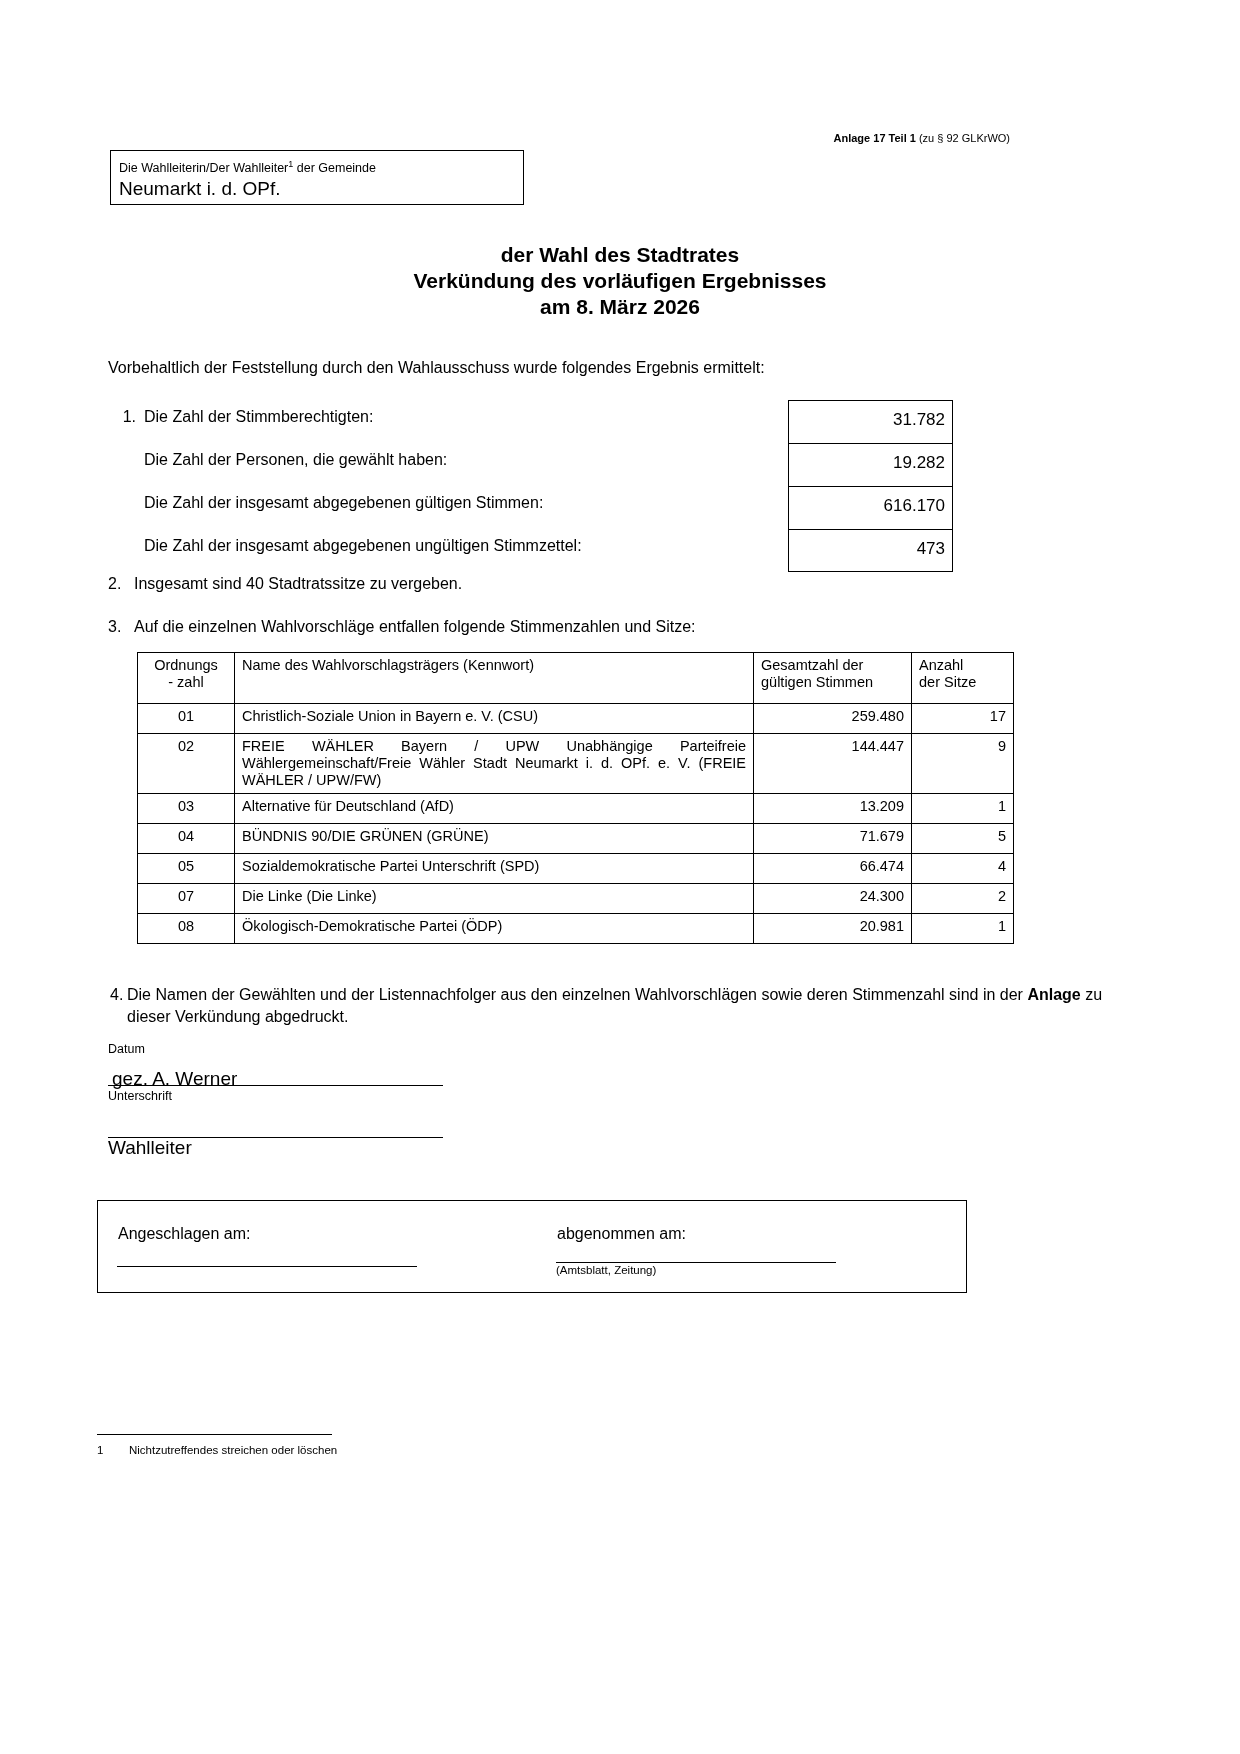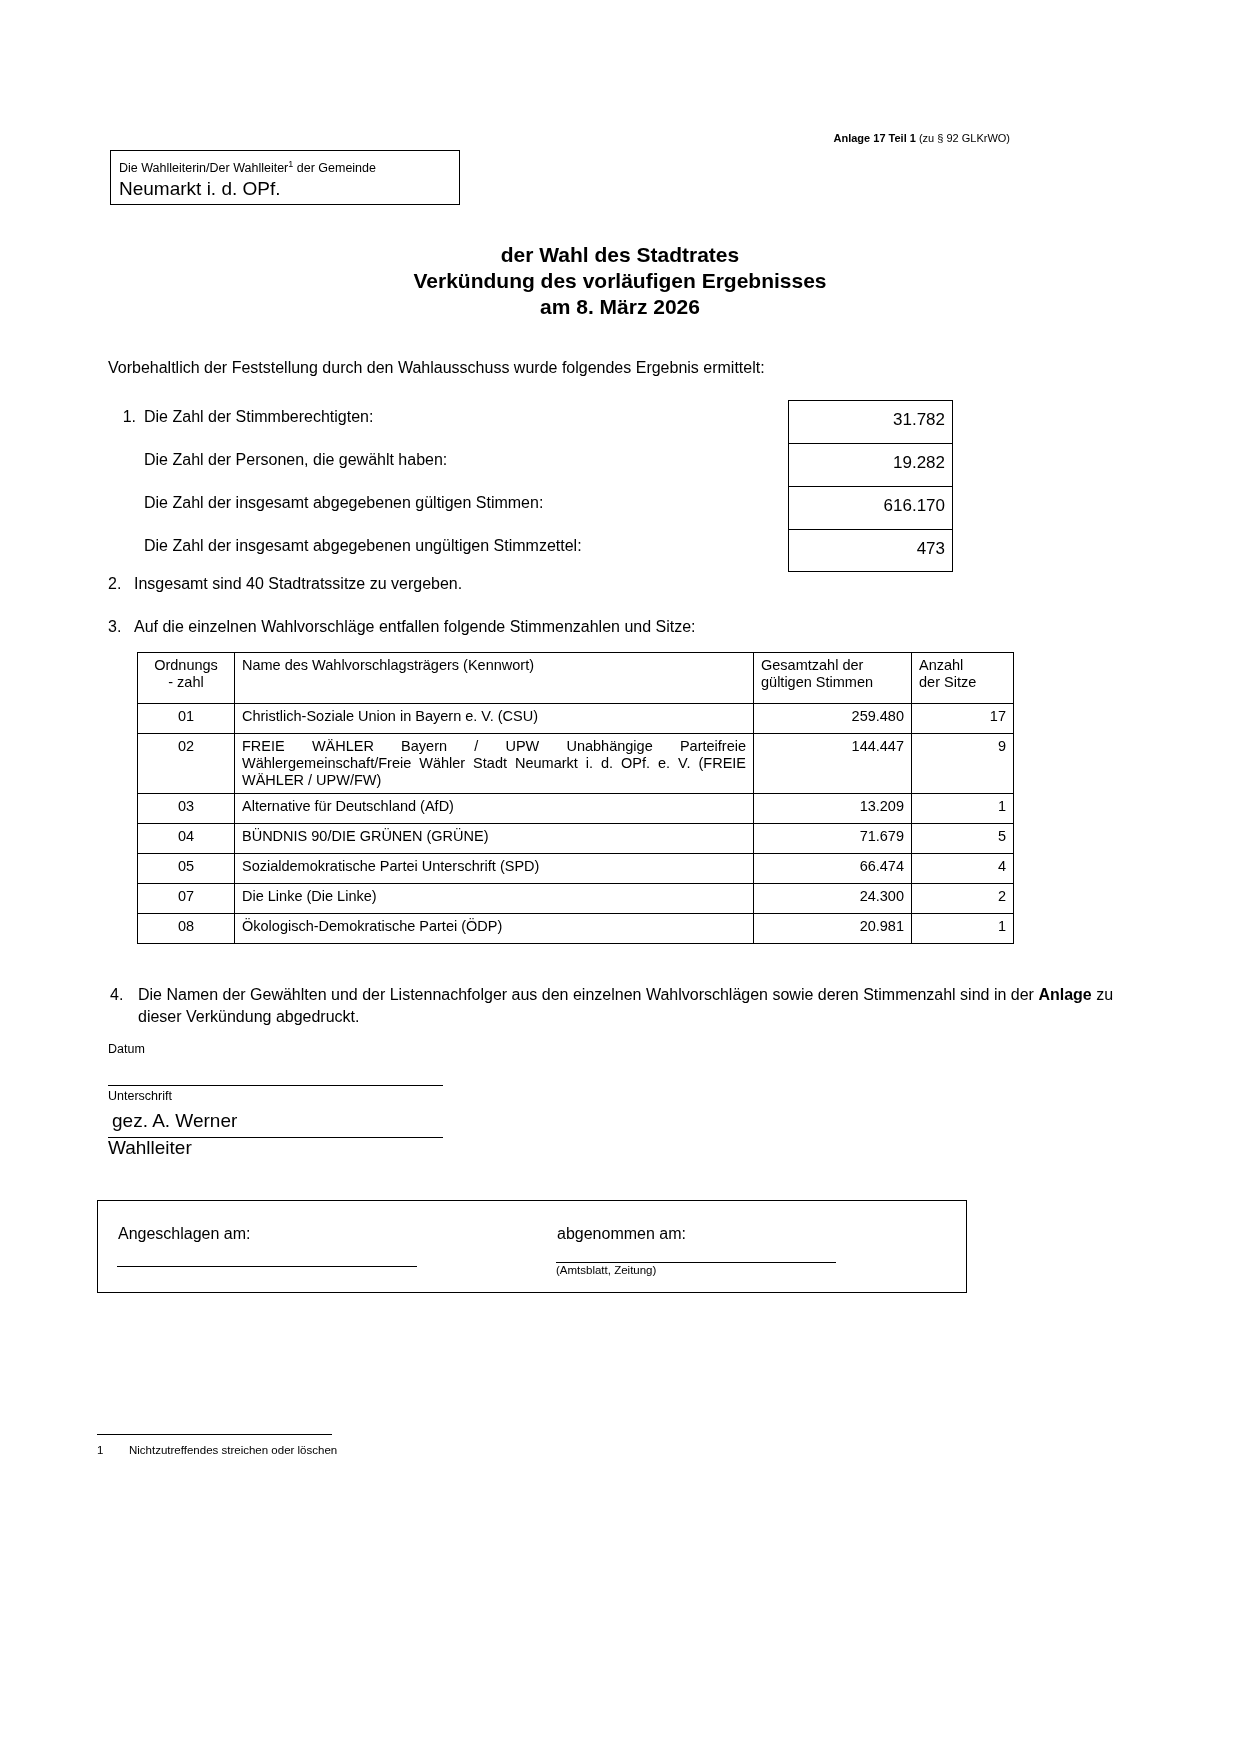--- a/index.html
+++ b/index.html
@@ -34,21 +34,21 @@
     font-size: 11px;
     line-height: 21px;
   }
   .top-header .strong { font-weight: bold; }
 
   
   .wl-box {
     position: absolute;
     left: 110px;
     top: 150px;
-    width: 350px;
+    width: 414px;
     height: 55px;
     border: 1.4px solid #000;
     box-sizing: border-box;
     padding: 6px 8px 0 8px;
   }
   .wl-label {
     font-size: 12.5px;
     line-height: 15px;
   }
   .wl-label sup { font-size: 9px; vertical-align: super; }
@@ -178,21 +178,21 @@
   
   .sec4 {
     position: absolute;
     left: 108px;
     top: 984px;
     width: 1010px;
     font-size: 16px;
     line-height: 22px;
   }
   .sec4 .n { position: absolute; left: 2px; width: 26px; }
-  .sec4 .body { margin-left: 30px; }
+  .sec4 .body { margin-left: 19px; }
   .sec4 b { font-weight: bold; }
 
   
   .sig-datum {
     position: absolute;
     left: 108px;
     top: 1042px;
     font-size: 12.5px;
   }
   .sig-line-1 {
@@ -204,21 +204,21 @@
   }
   .sig-unterschrift {
     position: absolute;
     left: 108px;
     top: 1089px;
     font-size: 12.5px;
   }
   .sig-name {
     position: absolute;
     left: 112px;
-    top: 1110px;
+    top: 1068px;
     font-size: 19px;
   }
   .sig-line-2 {
     position: absolute;
     left: 108px;
     top: 1137px;
     width: 335px;
     border-top: 1.3px solid #000;
   }
   .sig-role {

